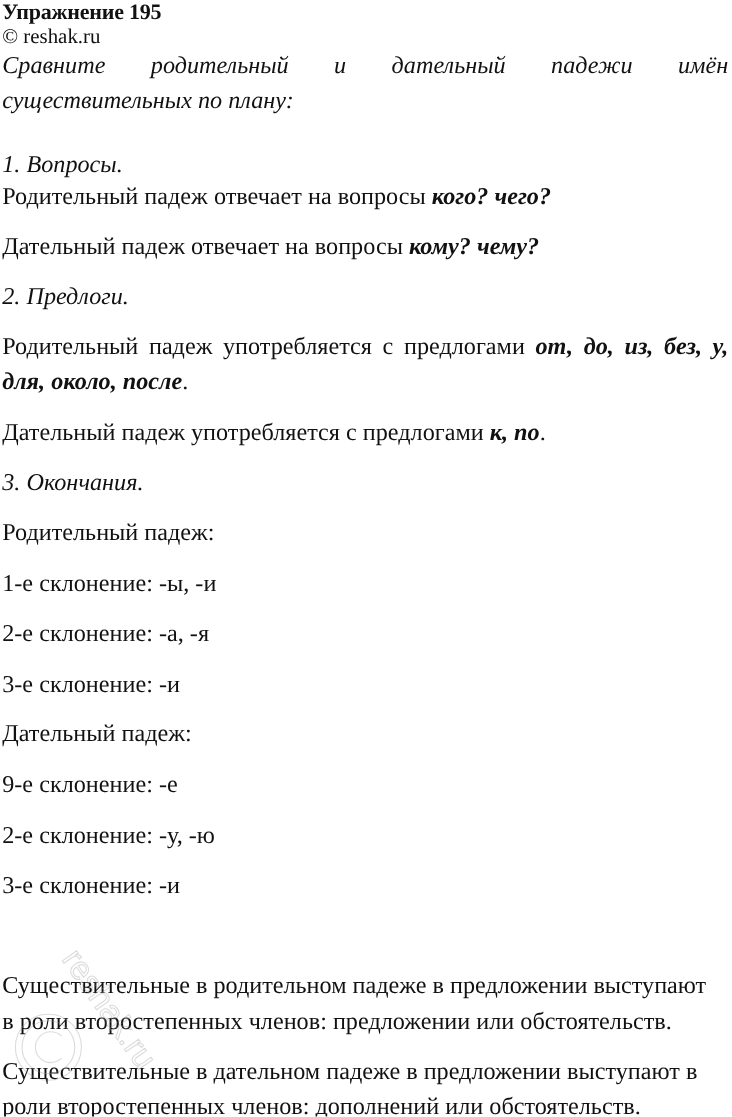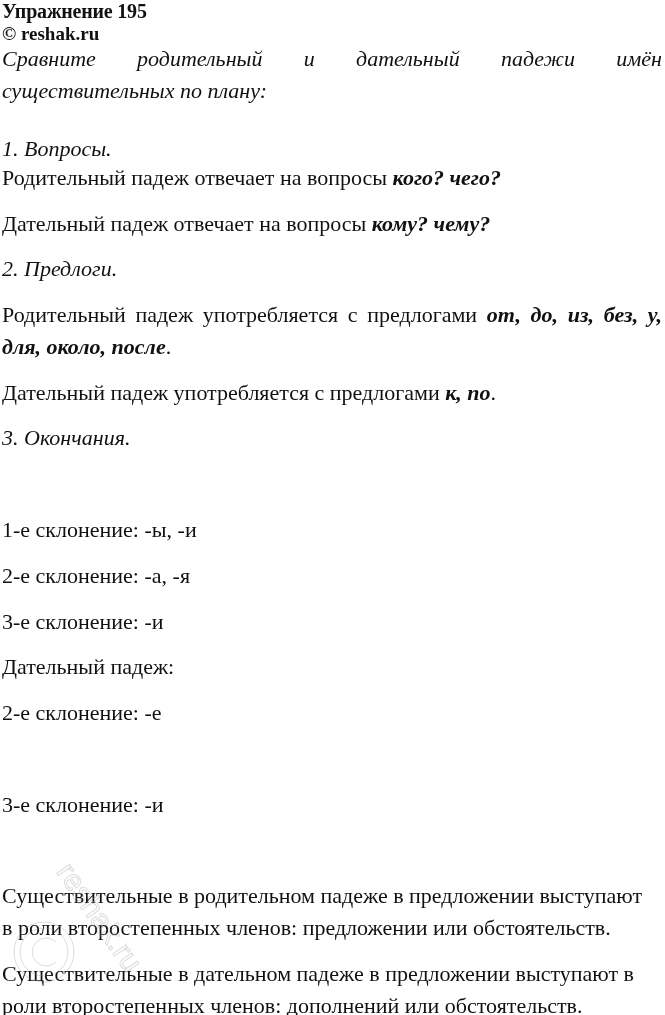--- a/index.html
+++ b/index.html
@@ -7,21 +7,21 @@
       width: 665px; height: 1015px; position: relative; overflow: hidden;
       font-family: "Liberation Serif", "DejaVu Serif", serif;
       color: #111111;
     }
     .page { position: absolute; left: 0; top: 0; width: 665px; height: 1015px; }
     .header {
       position: absolute; left: 2px; right: 2px; top: 0px; height: 30px;
       display: flex; justify-content: space-between; align-items: baseline; flex-direction: column;
     }
     .title { font-weight: bold; font-size: 20px; letter-spacing: -0.2px; }
-    .copyright { font-size: 19px; font-weight: bold; }
+    .copyright { font-size: 19px; }
     .line {
       position: absolute; left: 2px; width: 660px;
       font-size: 22px; line-height: 33px; white-space: nowrap;
     }
     .justify {
       white-space: normal; text-align: justify; text-align-last: justify;
     }
     .it { font-style: italic; }
     .bi { font-style: italic; font-weight: bold; }
     .watermark {
@@ -52,25 +52,27 @@
   <div class="line it" style="top:132px;">1. Вопросы.</div>
   <div class="line" style="top:207px;"><span>Дательный падеж отвечает на вопросы </span><span class="bi">кому? чему?</span></div>
   <div class="line" style="top:161px;"><span>Родительный падеж отвечает на вопросы </span><span class="bi">кого? чего?</span></div>
 
   <div class="line it" style="top:252px;">2. Предлоги.</div>
   <div class="line" style="top:330px;"><span class="bi">для, около, после</span><span>.</span></div>
   <div class="line justify" style="top:298px;"><span>Родительный падеж употребляется с предлогами </span><span class="bi">от, до, из, без, у,</span></div>
   <div class="line" style="top:376px;"><span>Дательный падеж употребляется с предлогами </span><span class="bi">к, по</span><span>.</span></div>
 
   <div class="line it" style="top:421px;">3. Окончания.</div>
+  <div class="line" style="top:467px;">Родительный падеж:</div>
   <div class="line" style="top:513px;">1-е склонение: -ы, -и</div>
   <div class="line" style="top:559px;">2-е склонение: -а, -я</div>
   <div class="line" style="top:605px;">3-е склонение: -и</div>
   <div class="line" style="top:650px;">Дательный падеж:</div>
-  <div class="line" style="top:696px;">2-е склонение: -е</div>
+  <div class="line" style="top:696px;">9-е склонение: -е</div>
+  <div class="line" style="top:742px;">2-е склонение: -у, -ю</div>
   <div class="line" style="top:788px;">3-е склонение: -и</div>
 
   <div class="line" style="top:879px;">Существительные в родительном падеже в предложении выступают</div>
   <div class="line" style="top:911px;">в роли второстепенных членов: предложении или обстоятельств.</div>
   <div class="line" style="top:957px;">Существительные в дательном падеже в предложении выступают в</div>
   <div class="line" style="top:989px;">роли второстепенных членов: дополнений или обстоятельств.</div>
 
   <svg class="watermark" viewBox="0 0 160 160">
     <g fill="none" stroke="#9a9a9a" stroke-width="1">
       <circle cx="42" cy="96" r="30"></circle>

